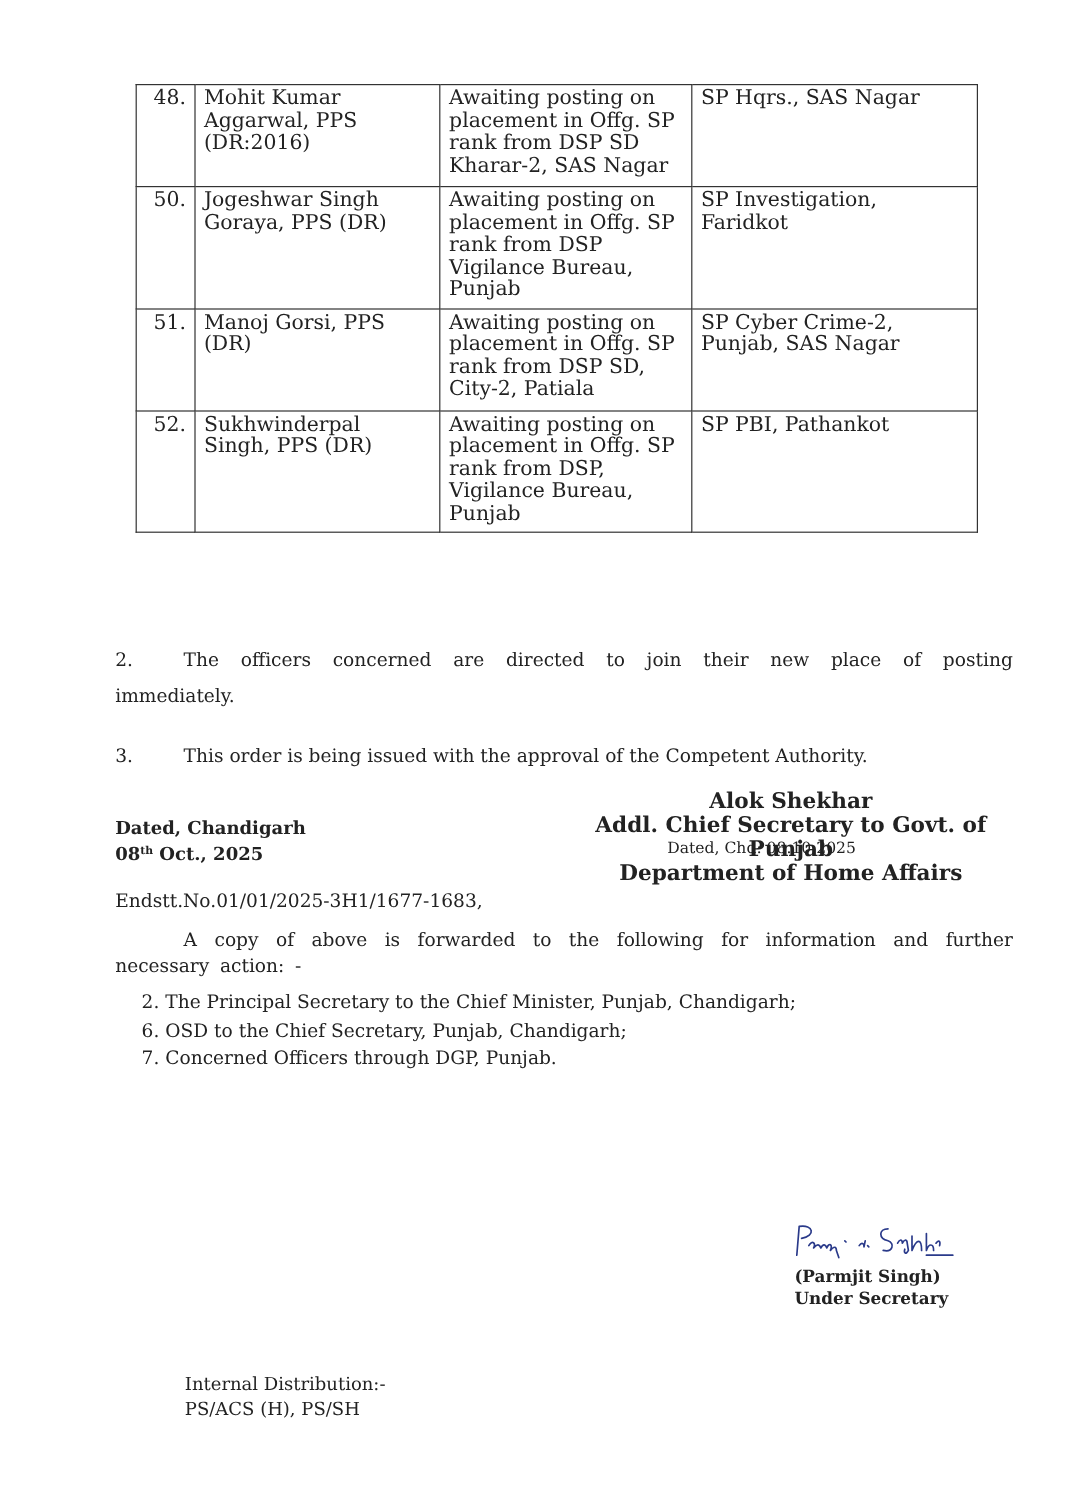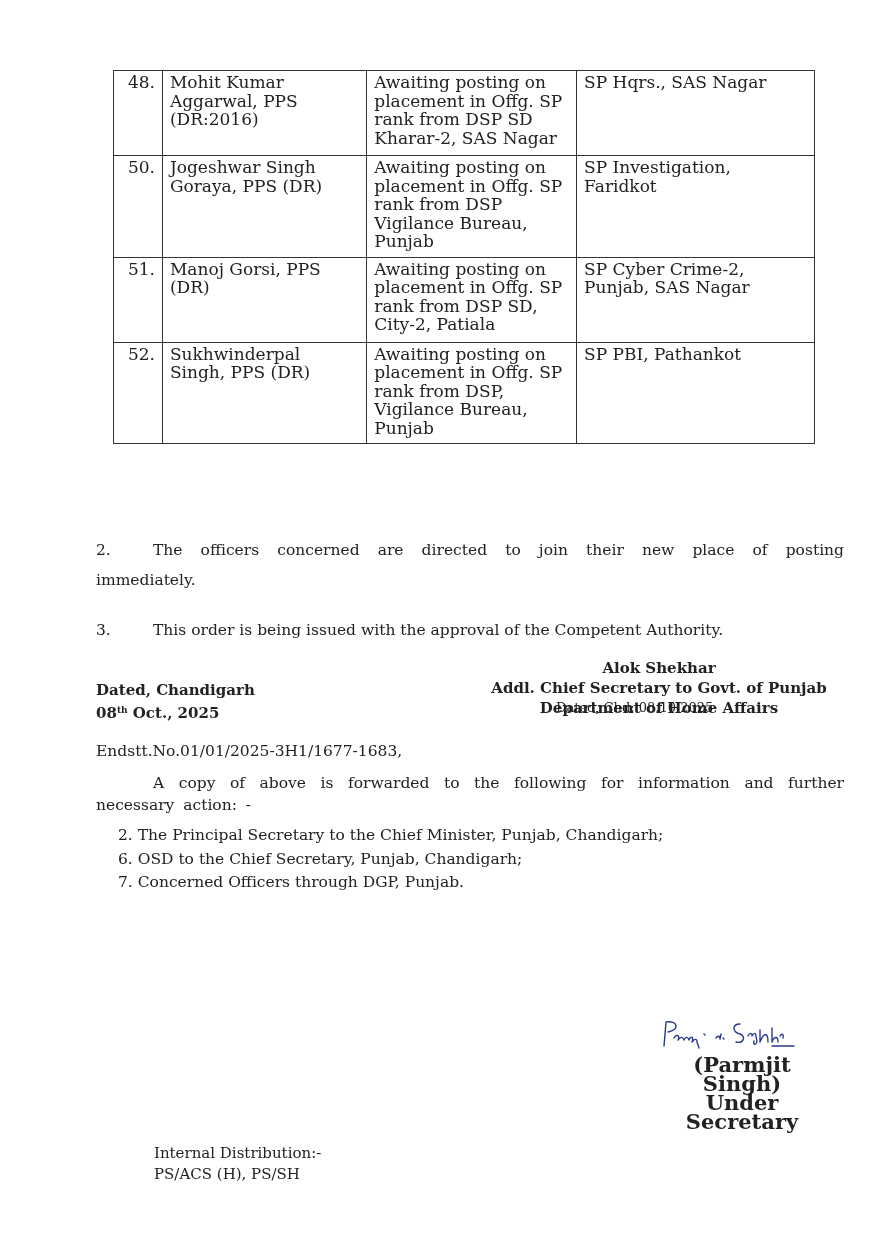--- a/index.html
+++ b/index.html
@@ -37,21 +37,21 @@
 
     .para {
       position: absolute; left: 96px; width: 748px;
       font-size: 15.5px; line-height: 30px;
     }
     .para .num { display: inline-block; width: 57px; }
     .para2 { top: 535px; text-align: justify; text-align-last: left; word-spacing: 6px; }
     .para3 { top: 615px; }
     .sig-block {
       position: absolute; left: 470px; top: 658px; width: 378px;
-      text-align: center; font-weight: bold; font-size: 15px; line-height: 20px;
+      text-align: center; font-weight: bold; font-size: 18px; line-height: 20px;
     }
     .dated-block {
       position: absolute; left: 96px; top: 680px;
       font-weight: bold; font-size: 15px; line-height: 20px;
     }
     .dated-block sup { font-size: 9px; vertical-align: 5px; }
 
     .endst {
       position: absolute; left: 96px; top: 742px; font-size: 15.5px;
     }
@@ -67,21 +67,21 @@
       position: absolute; left: 118px; top: 824px; margin: 0; padding: 0;
       list-style: none; font-size: 15.5px; line-height: 23.5px;
     }
     ol.recipients li { white-space: nowrap; }
 
     .signature-scribble {
       position: absolute; left: 660px; top: 1016px; width: 170px; height: 34px;
     }
     .under-sec {
       position: absolute; left: 662px; top: 1055px; width: 160px;
-      text-align: center; font-weight: bold; font-size: 21px; line-height: 19px;
+      text-align: left; font-weight: bold; font-size: 14px; line-height: 19px;
     }
     .internal {
       position: absolute; left: 130px; top: 1143px; font-size: 15px; line-height: 21px; margin-left: 24px;
     }
   </style>
 </head>
 <body>
 
 <div class="page">
 

